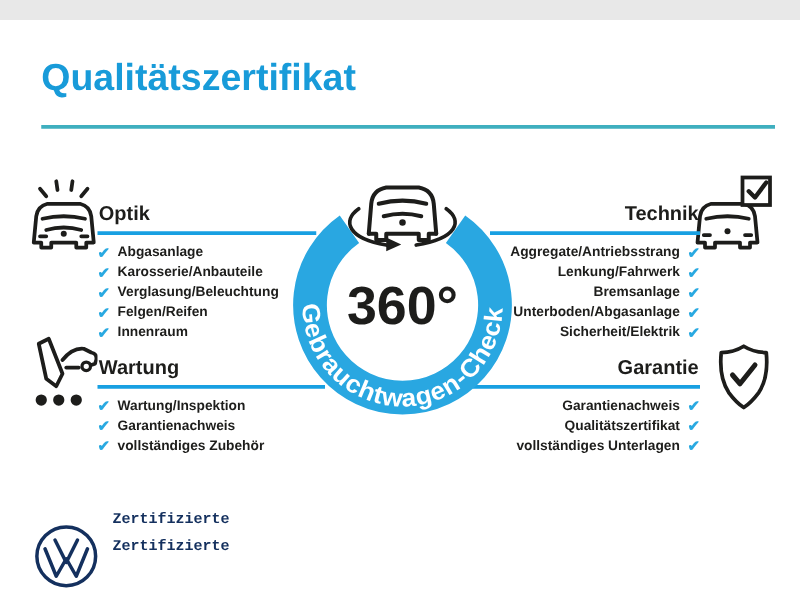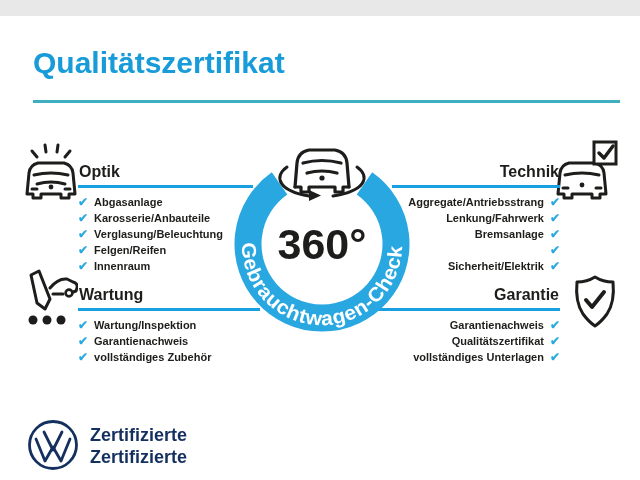--- a/index.html
+++ b/index.html
@@ -40,22 +40,22 @@
 
   .stroke{fill:none;stroke:var(--ink);stroke-width:3;stroke-linecap:round;stroke-linejoin:round;}
   .fill-ink{fill:var(--ink);stroke:none;}
 
   .emblem{position:absolute;left:225px;top:113px;}
   .ring-arc{fill:none;stroke:var(--accent-blue);stroke-width:27;stroke-linecap:butt;}
   .ring-text{fill:#ffffff;font-family:"Liberation Sans",sans-serif;font-size:20px;font-weight:bold;letter-spacing:.5px;}
   .deg-text{fill:var(--ink);font-family:"Liberation Sans",sans-serif;font-size:43px;font-weight:bold;}
 
   .footer-brand{position:absolute;left:26px;top:402px;}
-  .footer-text{position:absolute;left:90px;top:408px;font-size:18px;font-weight:bold;
-    color:var(--vw-navy);line-height:22px;}
+  .footer-text{position:absolute;left:90px;top:388px;font-size:12px;font-weight:bold;
+    color:var(--vw-navy);line-height:22px;font-family:Liberation Mono, monospace;}
   .vw-stroke{fill:none;stroke:var(--vw-navy);stroke-width:2.8;stroke-linecap:round;stroke-linejoin:round;}
 </style>
 </head>
 <body>
 
 <div class="canvas">
 
   <h1 class="page-title">Qualitätszertifikat</h1>
   <div class="title-rule"></div>
 
@@ -112,20 +112,21 @@
         </li>
       <li class="row">
           <span>Lenkung/Fahrwerk</span>
           <span class="chk">✔</span>
         </li>
       <li class="row">
           <span>Bremsanlage</span>
           <span class="chk">✔</span>
         </li>
       <li class="row">
+          <span>Unterboden/Abgasanlage</span>
           <span class="chk">✔</span>
         </li>
       <li class="row">
           <span>Sicherheit/Elektrik</span>
           <span class="chk">✔</span>
         </li>
     </ul>
   </section>
 
   <svg id="icon-wartung" class="icon" width="56" height="62" viewBox="0 0 56 62">

